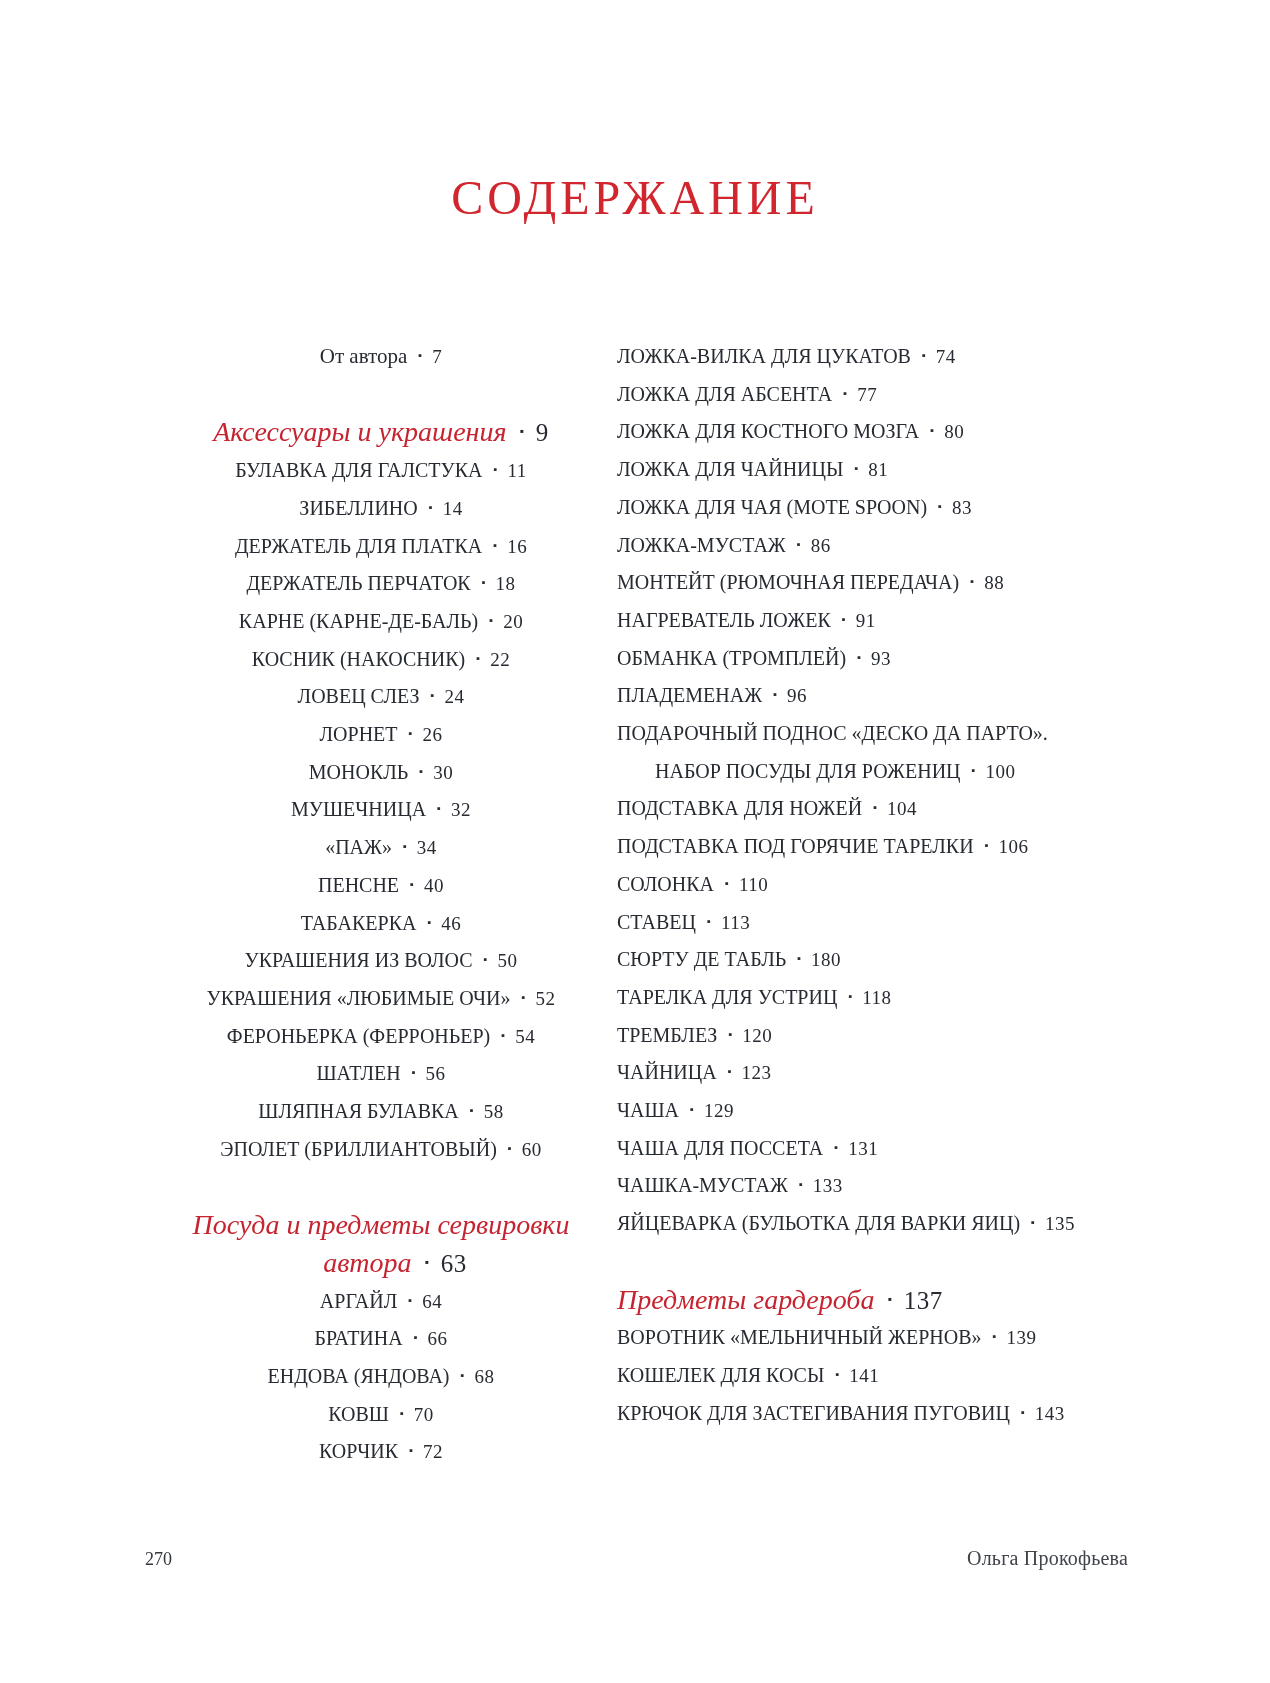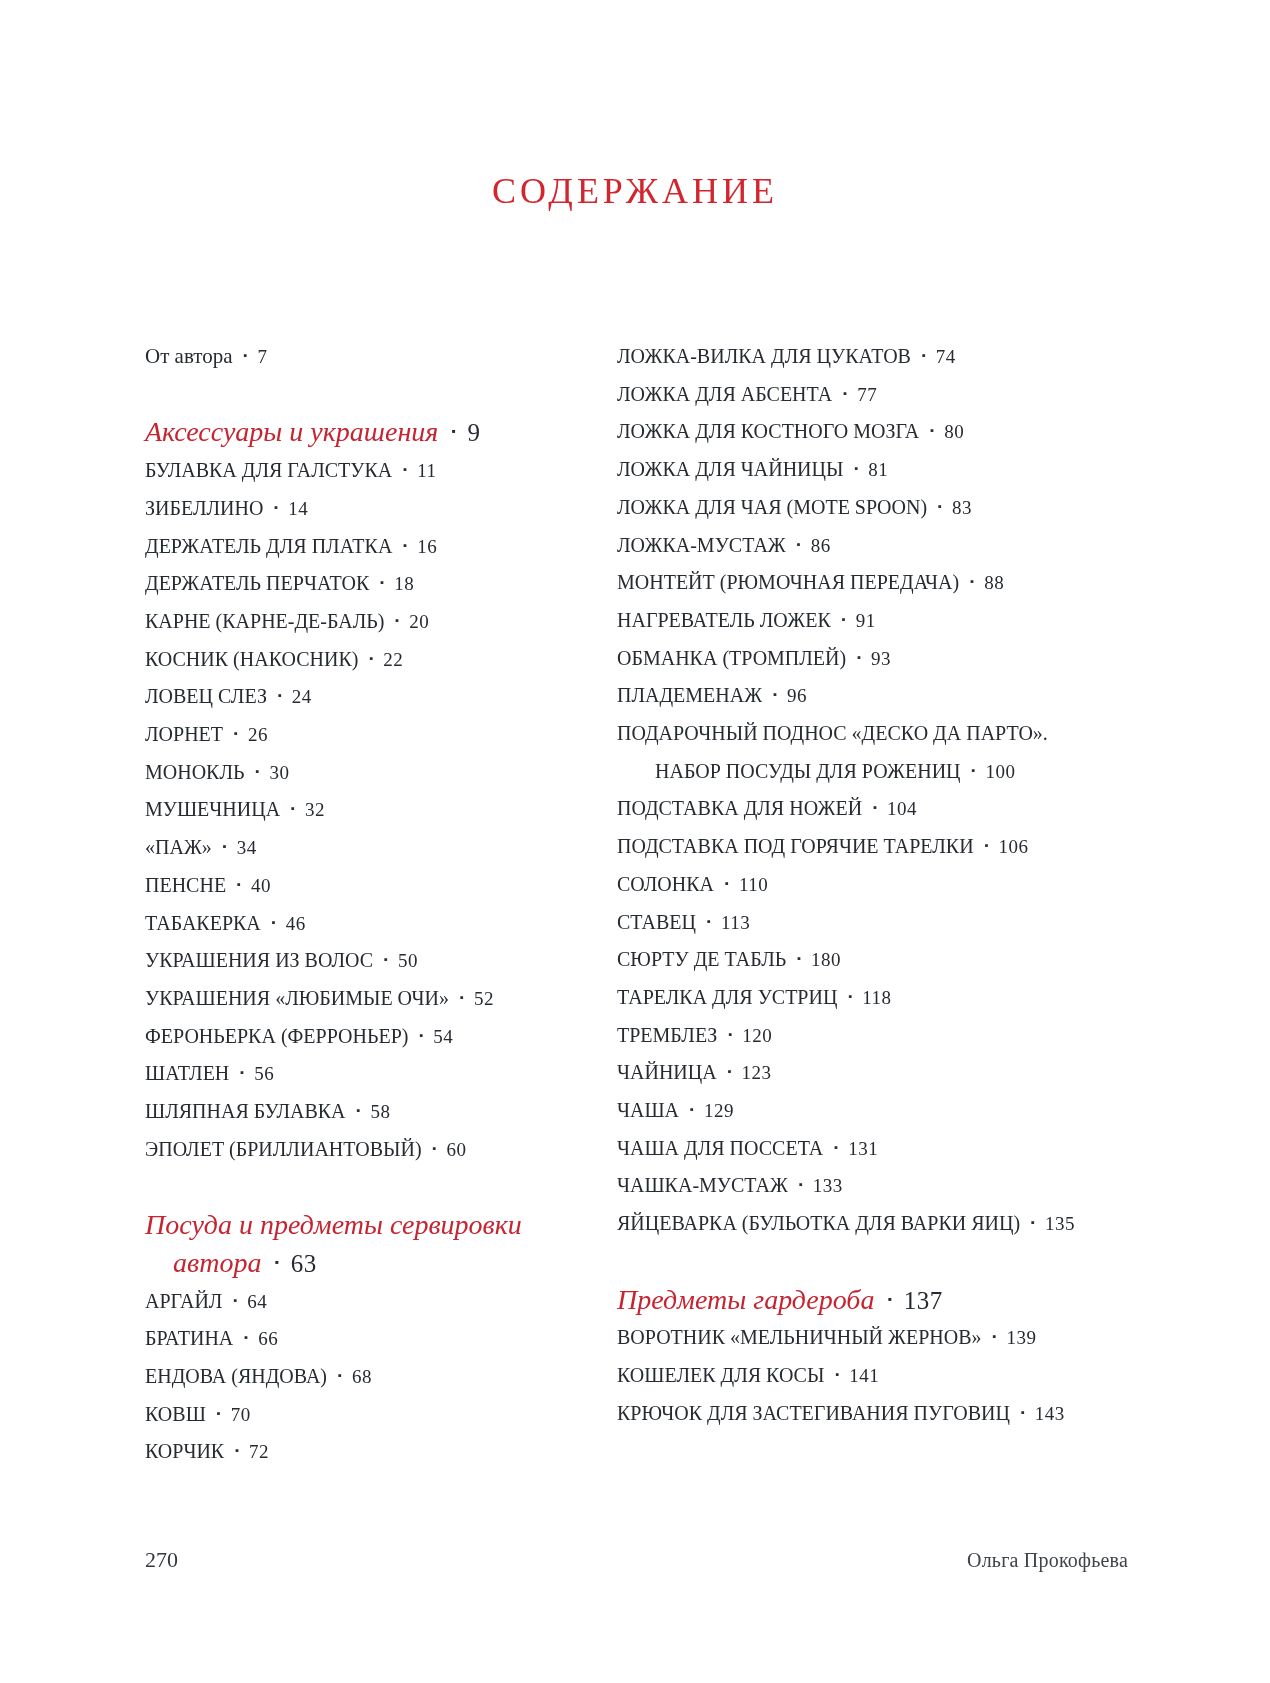--- a/index.html
+++ b/index.html
@@ -12,25 +12,25 @@
   html,body{margin:0;padding:0;}
   body{
     width:1270px;height:1683px;background:var(--paper);
     font-family:"Liberation Serif","DejaVu Serif",serif;
     -webkit-font-smoothing:antialiased;
   }
   .sheet{position:relative;width:1270px;height:1683px;overflow:hidden;background:var(--paper);}
   .title{
     position:absolute;top:170px;left:0;width:100%;
     margin:0;text-align:center;font-weight:normal;
-    font-size:36px;letter-spacing:4px;color:var(--title-red);
+    font-size:48px;letter-spacing:4px;color:var(--title-red);
   }
   .columns{position:absolute;top:338px;left:145px;display:flex;}
   .col{line-height:37.7px;color:var(--text);font-size:20px;}
-  .col-left{width:472px;flex:none;}
+  .col-left{width:472px;flex:none;text-align:center;}
   .col-right{width:560px;flex:none;}
   .toc-item{white-space:nowrap;}
   .toc-item.intro{font-size:21px;}
   .toc-item.heading{
     font-size:28px;font-style:italic;color:var(--accent);
   }
   .toc-item .line2{padding-left:38px;}
   .toc-item.heading .line2{padding-left:28px;}
   .gap-before{margin-top:37.7px;}
   .bullet{
@@ -42,21 +42,21 @@
   .pnum{
     font-size:19px;color:var(--text);font-style:normal;
     letter-spacing:0.5px;font-feature-settings:"onum" 1;
   }
   .heading .pnum{font-size:25px;}
   .footer{
     position:absolute;top:1547px;left:145px;right:142px;
     display:flex;justify-content:space-between;align-items:baseline;
     color:var(--footer);
   }
-  .folio{font-size:22px;color:#33373d;}
+  .folio{font-size:18px;color:#33373d;}
   .author{font-size:20px;letter-spacing:0.2px;}
 </style>
 </head>
 <body>
 
 <div class="sheet">
   <h1 class="title">СОДЕРЖАНИЕ</h1>
 
   <div class="columns">
     <div class="col col-left" id="col-0">

